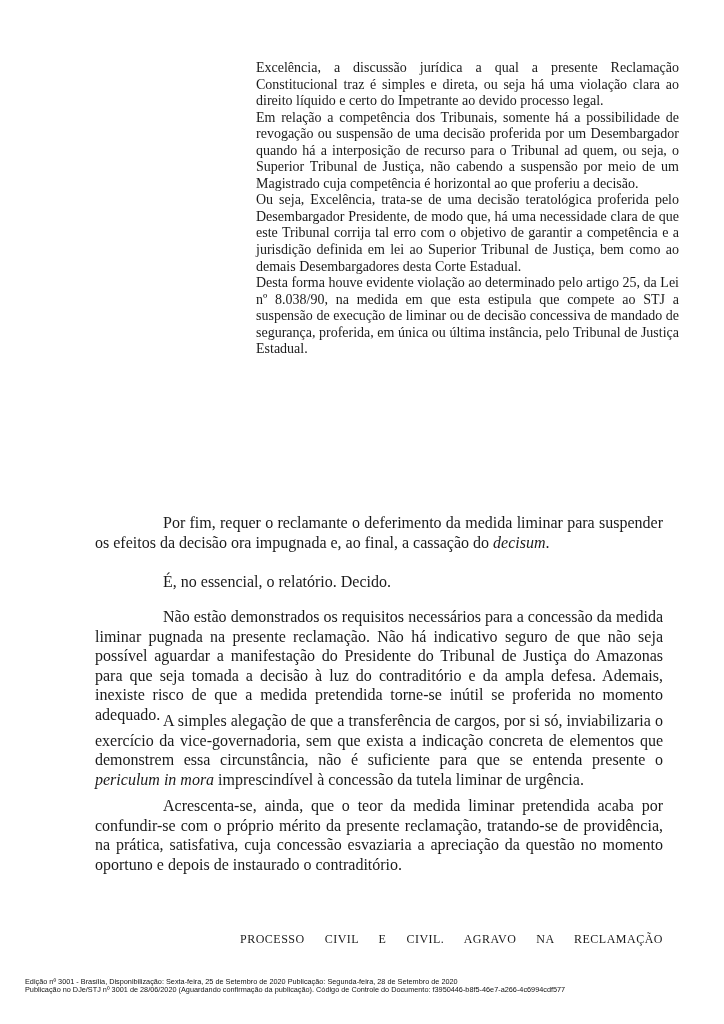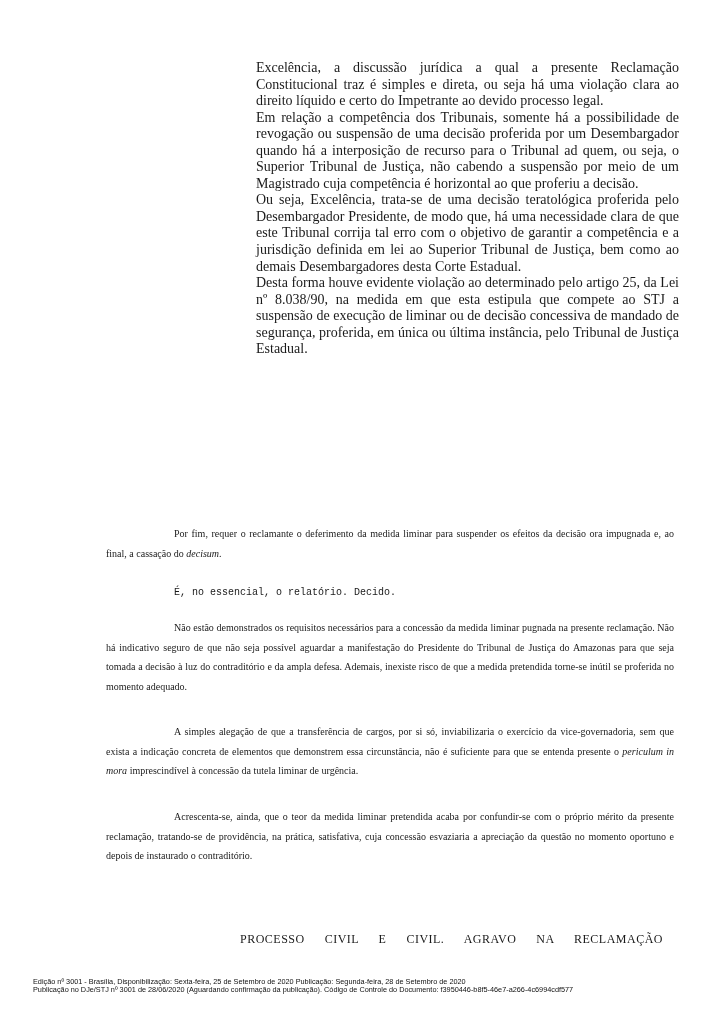--- a/index.html
+++ b/index.html
@@ -31,24 +31,24 @@
       margin-left: 16px;
     }
     .blockquote p {
       margin: 0;
       padding: 0;
     }
     .para {
       position: absolute;
       left: 95px;
       width: 568px;
-      font-size: 10px;
+      font-size: 16px;
       line-height: 19.6px;
       text-align: justify;
-      margin: 11px;
+      margin: 0;
       text-indent: 68px;
     }
     .para.short {
       text-align: left;
     }
     .heading-ementa {
       position: absolute;
       left: 240px;
       top: 930px;
       width: 423px;
@@ -64,39 +64,38 @@
     .footer {
       position: absolute;
       left: 25px;
       top: 978px;
       width: 680px;
       font-family: "Liberation Sans", "DejaVu Sans", sans-serif;
       font-size: 7.3px;
       line-height: 8.4px;
       color: #111;
       white-space: nowrap;
-      margin-left: 8px;
     }
     .footer div { margin: 0; }
   </style>
 </head>
 <body>
 
 <div class="page">
 
   <div class="blockquote">
     <p>Excelência, a discussão jurídica a qual a presente Reclamação Constitucional traz é simples e direta, ou seja há uma violação clara ao direito líquido e certo do Impetrante ao devido processo legal.</p>
     <p>Em relação a competência dos Tribunais, somente há a possibilidade de revogação ou suspensão de uma decisão proferida por um Desembargador quando há a interposição de recurso para o Tribunal ad quem, ou seja, o Superior Tribunal de Justiça, não cabendo a suspensão por meio de um Magistrado cuja competência é horizontal ao que proferiu a decisão.</p>
     <p>Ou seja, Excelência, trata-se de uma decisão teratológica proferida pelo Desembargador Presidente, de modo que, há uma necessidade clara de que este Tribunal corrija tal erro com o objetivo de garantir a competência e a jurisdição definida em lei ao Superior Tribunal de Justiça, bem como ao demais Desembargadores desta Corte Estadual.</p>
     <p>Desta forma houve evidente violação ao determinado pelo artigo 25, da Lei nº 8.038/90, na medida em que esta estipula que compete ao STJ a suspensão de execução de liminar ou de decisão concessiva de mandado de segurança, proferida, em única ou última instância, pelo Tribunal de Justiça Estadual.</p>
   </div>
 
   <p class="para" style="top:513px;"><span>Por fim, requer o reclamante o deferimento da medida liminar para suspender os efeitos da decisão ora impugnada e, ao final, a cassação do </span><em>decisum</em><span>.</span></p>
 
-  <p class="para short" style="top:572px;font-family:Liberation Mono, monospace;">É, no essencial, o relatório. Decido.</p>
+  <p class="para short" style="top:572px;">É, no essencial, o relatório. Decido.</p>
 
   <p class="para" style="top:607px;">Não estão demonstrados os requisitos necessários para a concessão da medida liminar pugnada na presente reclamação. Não há indicativo seguro de que não seja possível aguardar a manifestação do Presidente do Tribunal de Justiça do Amazonas para que seja tomada a decisão à luz do contraditório e da ampla defesa. Ademais, inexiste risco de que a medida pretendida torne-se inútil se proferida no momento adequado.</p>
 
   <p class="para" style="top:711px;"><span>A simples alegação de que a transferência de cargos, por si só, inviabilizaria o exercício da vice-governadoria, sem que exista a indicação concreta de elementos que demonstrem essa circunstância, não é suficiente para que se entenda presente o </span><em>periculum in mora</em><span> imprescindível à concessão da tutela liminar de urgência.</span></p>
 
   <p class="para" style="top:796px;">Acrescenta-se, ainda, que o teor da medida liminar pretendida acaba por confundir-se com o próprio mérito da presente reclamação, tratando-se de providência, na prática, satisfativa, cuja concessão esvaziaria a apreciação da questão no momento oportuno e depois de instaurado o contraditório.</p>
 
 
   <p class="heading-ementa">PROCESSO CIVIL E CIVIL. AGRAVO NA RECLAMAÇÃO</p>
 

